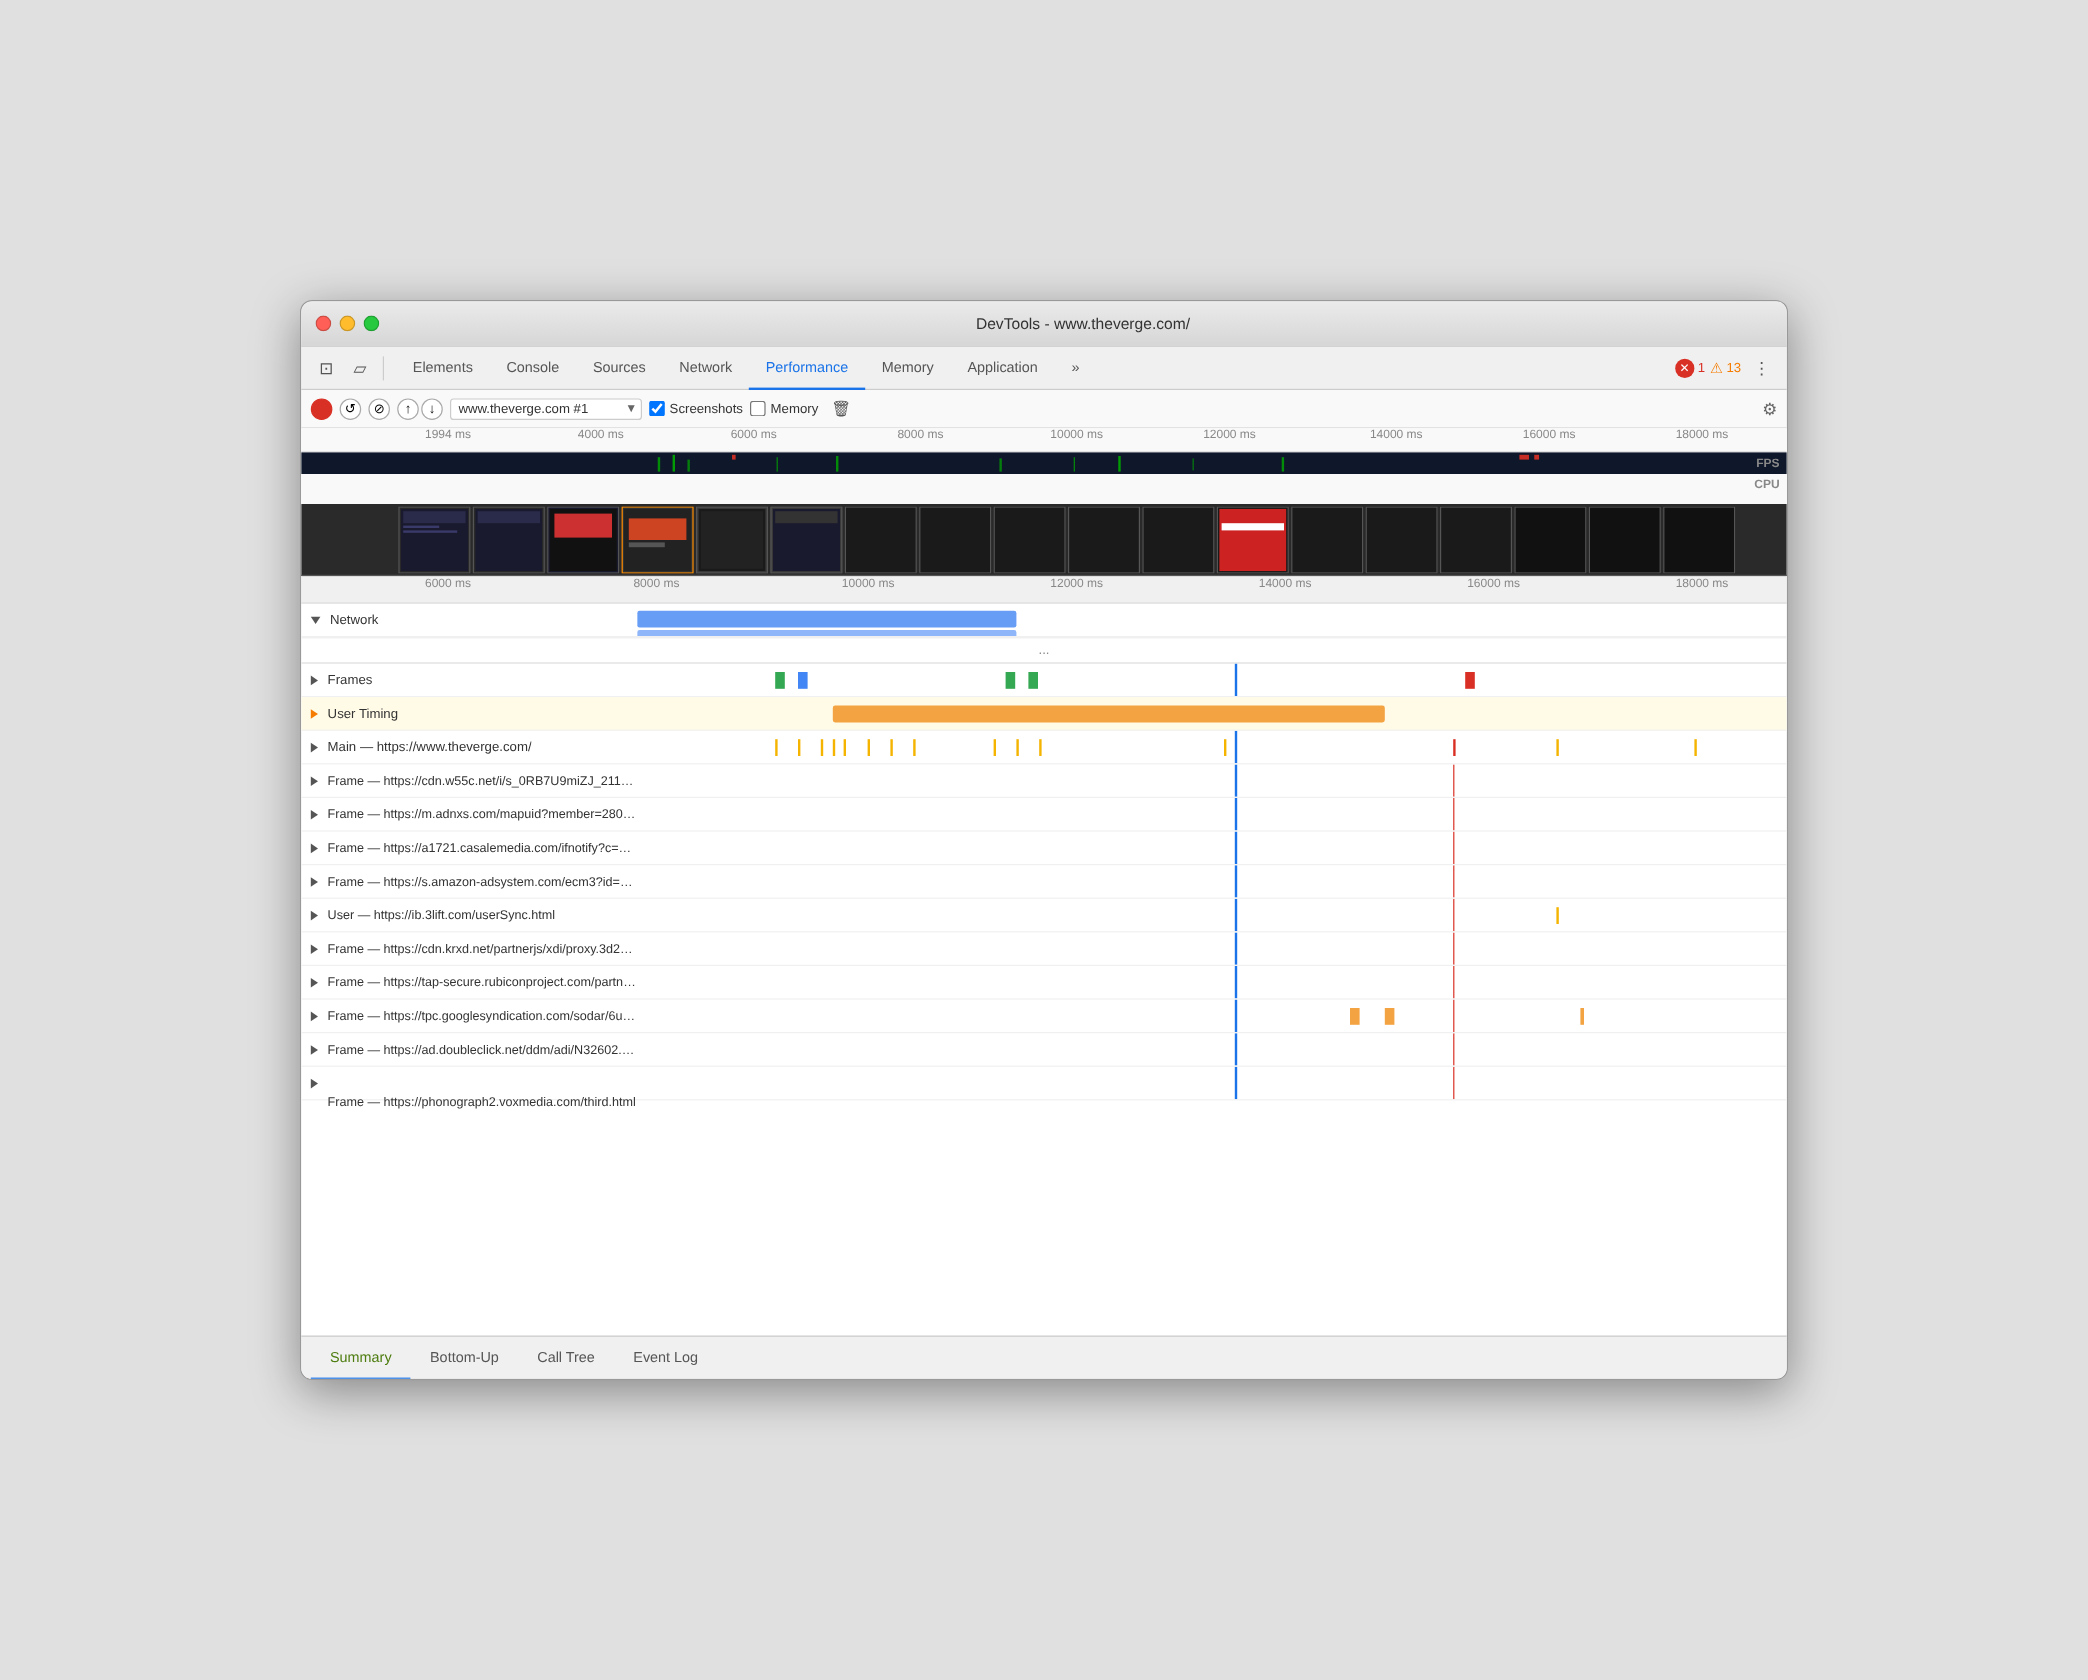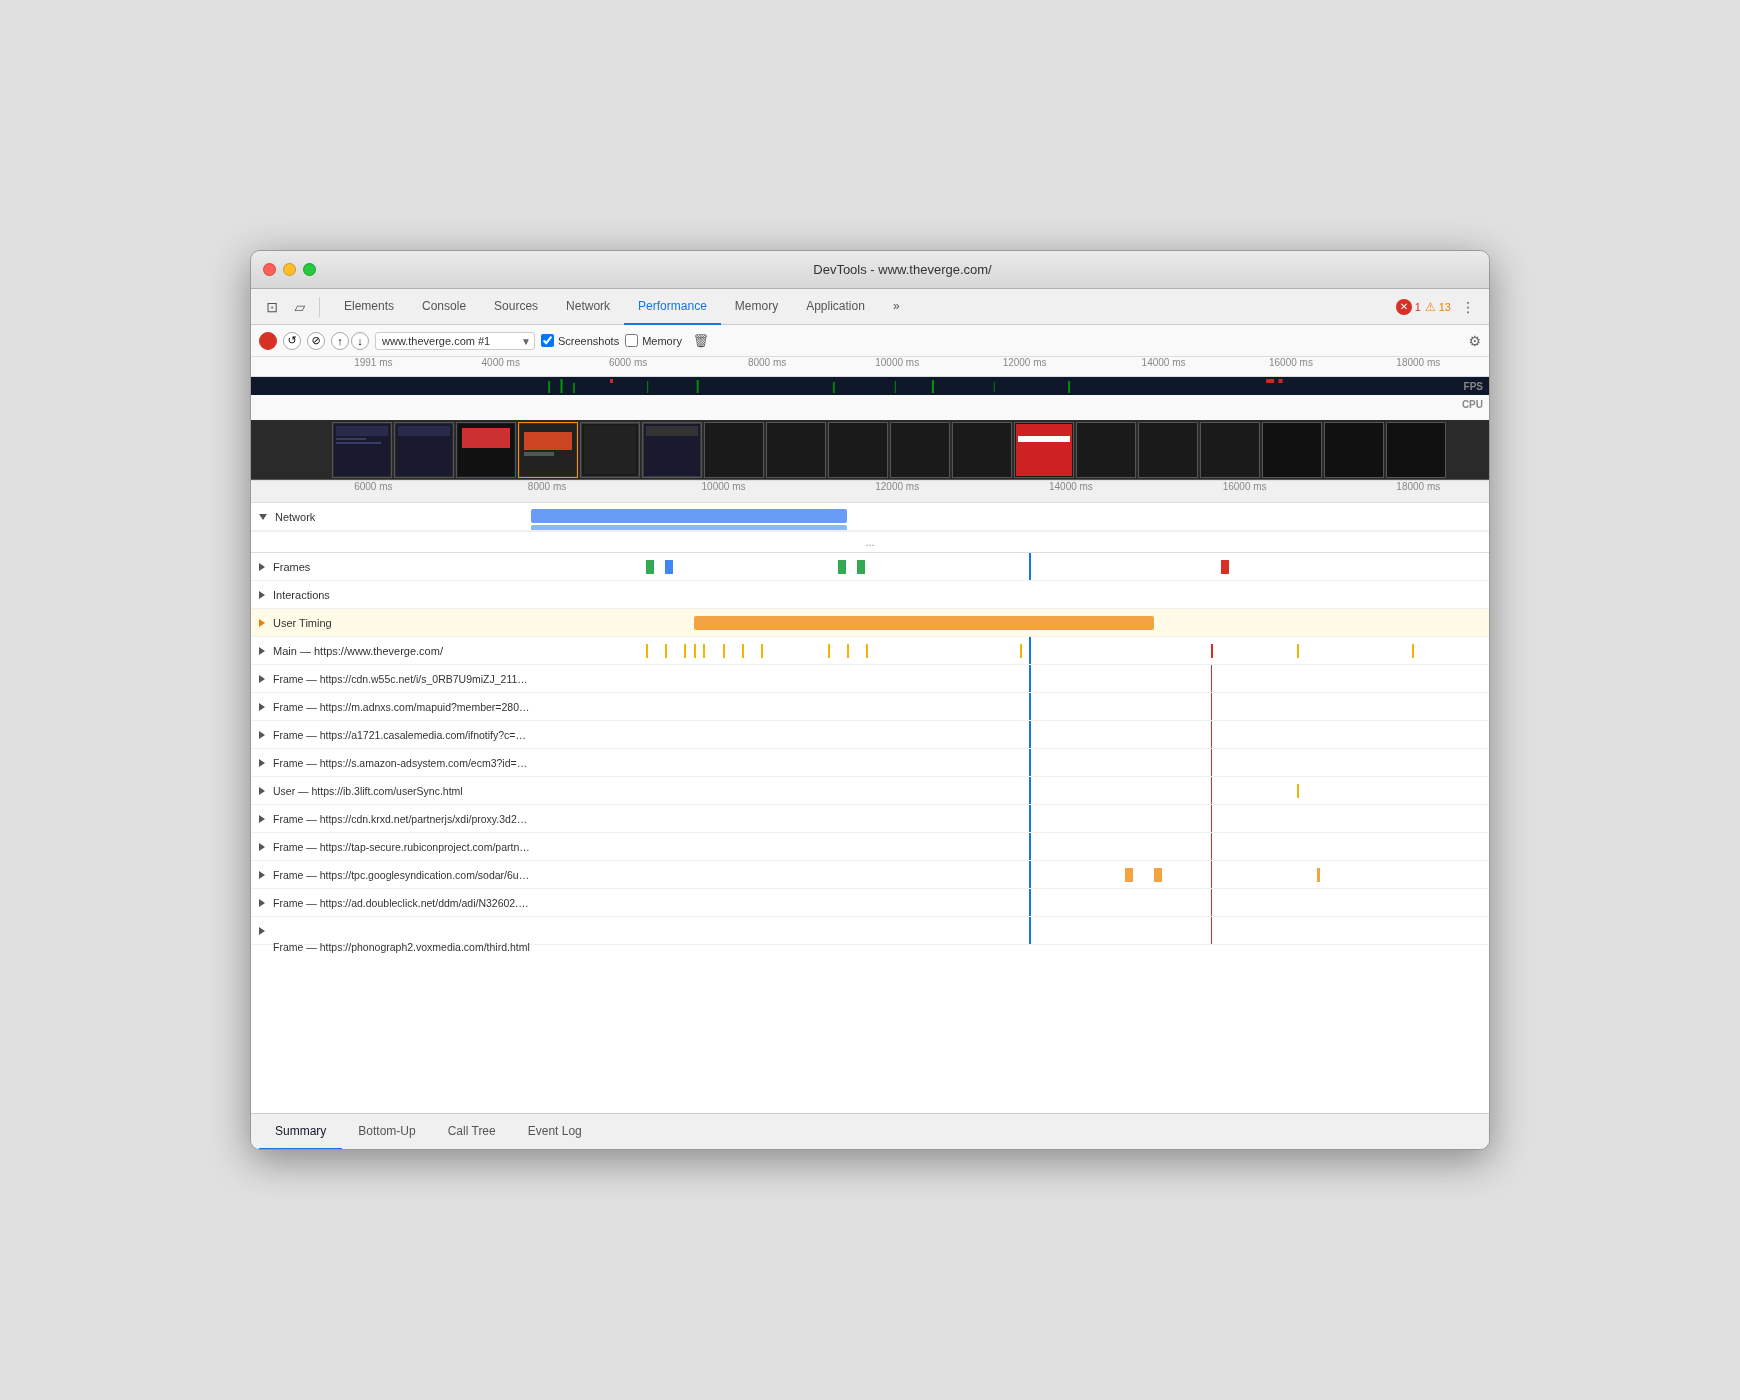--- a/index.html
+++ b/index.html
@@ -350,21 +350,21 @@
       padding: 0 16px;
       height: 36px;
       display: flex;
       align-items: center;
       font-size: 12px;
       color: #555;
       cursor: pointer;
       border-bottom: 2px solid transparent;
     }
     .bottom-tab.active {
-      color: #0f172a;
+      color: #4d7c0f;
       border-bottom: 2px solid #1a73e8;
     }
 
     
     .tracks-area::-webkit-scrollbar { width: 8px; }
     .tracks-area::-webkit-scrollbar-track { background: #f0f0f0; }
     .tracks-area::-webkit-scrollbar-thumb { background: #bbb; border-radius: 4px; }
 
     .triangle { 
       display: inline-block;
@@ -467,21 +467,21 @@
       <span>Memory</span>
     </label>
     <button class="toolbar-icon-btn" style="font-size:13px;">🗑</button>
     <span class="gear-icon">⚙</span>
   </div>
 
   <div class="timeline-area">
 
     <div class="timeline-ruler">
       <div style="position:relative;flex:1;height:100%;">
-        <span class="ruler-mark" style="left:2%;">1991 ms</span>
+        <span class="ruler-mark" style="left:2%;">1994 ms</span>
         <span class="ruler-mark" style="left:13%;">4000 ms</span>
         <span class="ruler-mark" style="left:24%;">6000 ms</span>
         <span class="ruler-mark" style="left:36%;">8000 ms</span>
         <span class="ruler-mark" style="left:47%;">10000 ms</span>
         <span class="ruler-mark" style="left:58%;">12000 ms</span>
         <span class="ruler-mark" style="left:70%;">14000 ms</span>
         <span class="ruler-mark" style="left:81%;">16000 ms</span>
         <span class="ruler-mark" style="left:92%;">18000 ms</span>
       </div>
     </div>
@@ -632,28 +632,20 @@
         <div class="frame-green" style="left:12%;"></div>
         <div class="frame-green" style="left:14%;background:#4285f4;"></div>
         <div class="frame-green" style="left:32%;"></div>
         <div class="frame-green" style="left:34%;"></div>
         <div class="frame-green" style="left:72%;background:#d93025;"></div>
 
         <div class="cursor-line" style="left:52%;"></div>
       </div>
     </div>
 
-    <div class="track-row">
-      <div class="track-label">
-        <span class="triangle"></span>
-        <span>Interactions</span>
-      </div>
-      <div class="track-content" style="position:relative;">
-      </div>
-    </div>
 
     <div class="track-row" style="background:#fffbe6;">
       <div class="track-label">
         <span class="triangle" style="border-left-color:#f57c00;"></span>
         <span>User Timing</span>
       </div>
       <div class="track-content" style="position:relative;">
         <div class="orange-bar" style="left:17%;width:48%;"></div>
       </div>
     </div>

